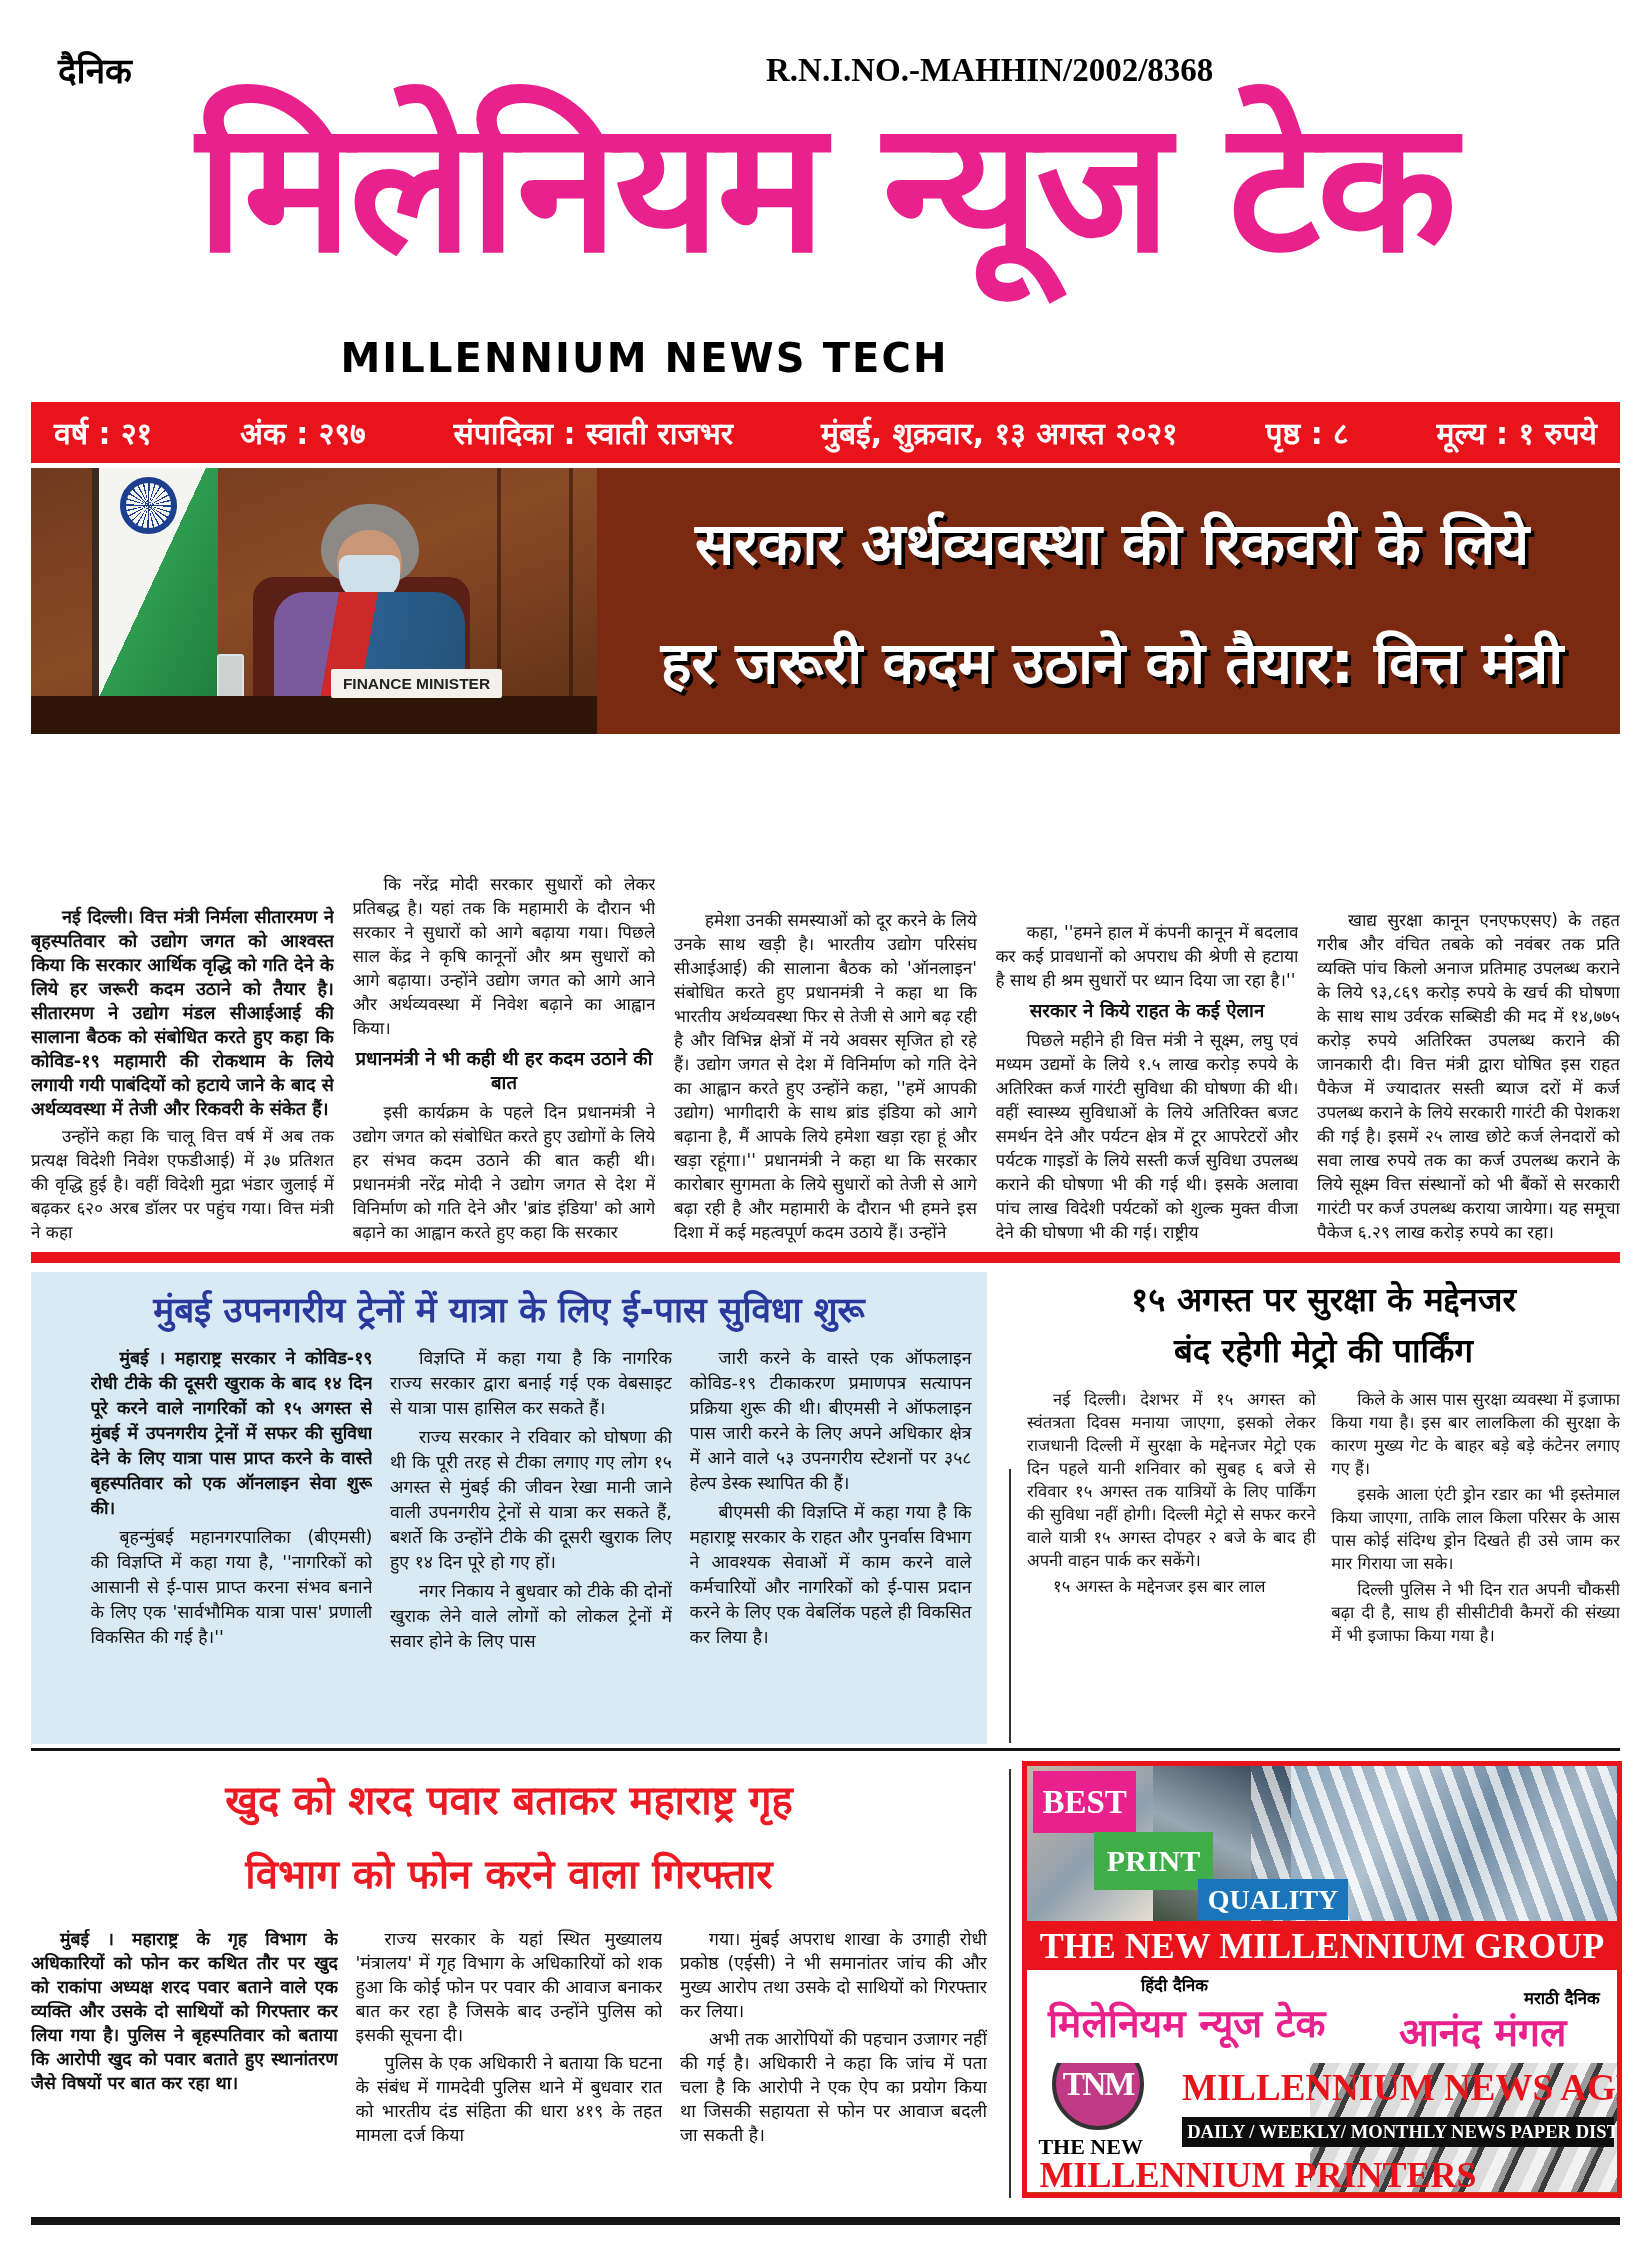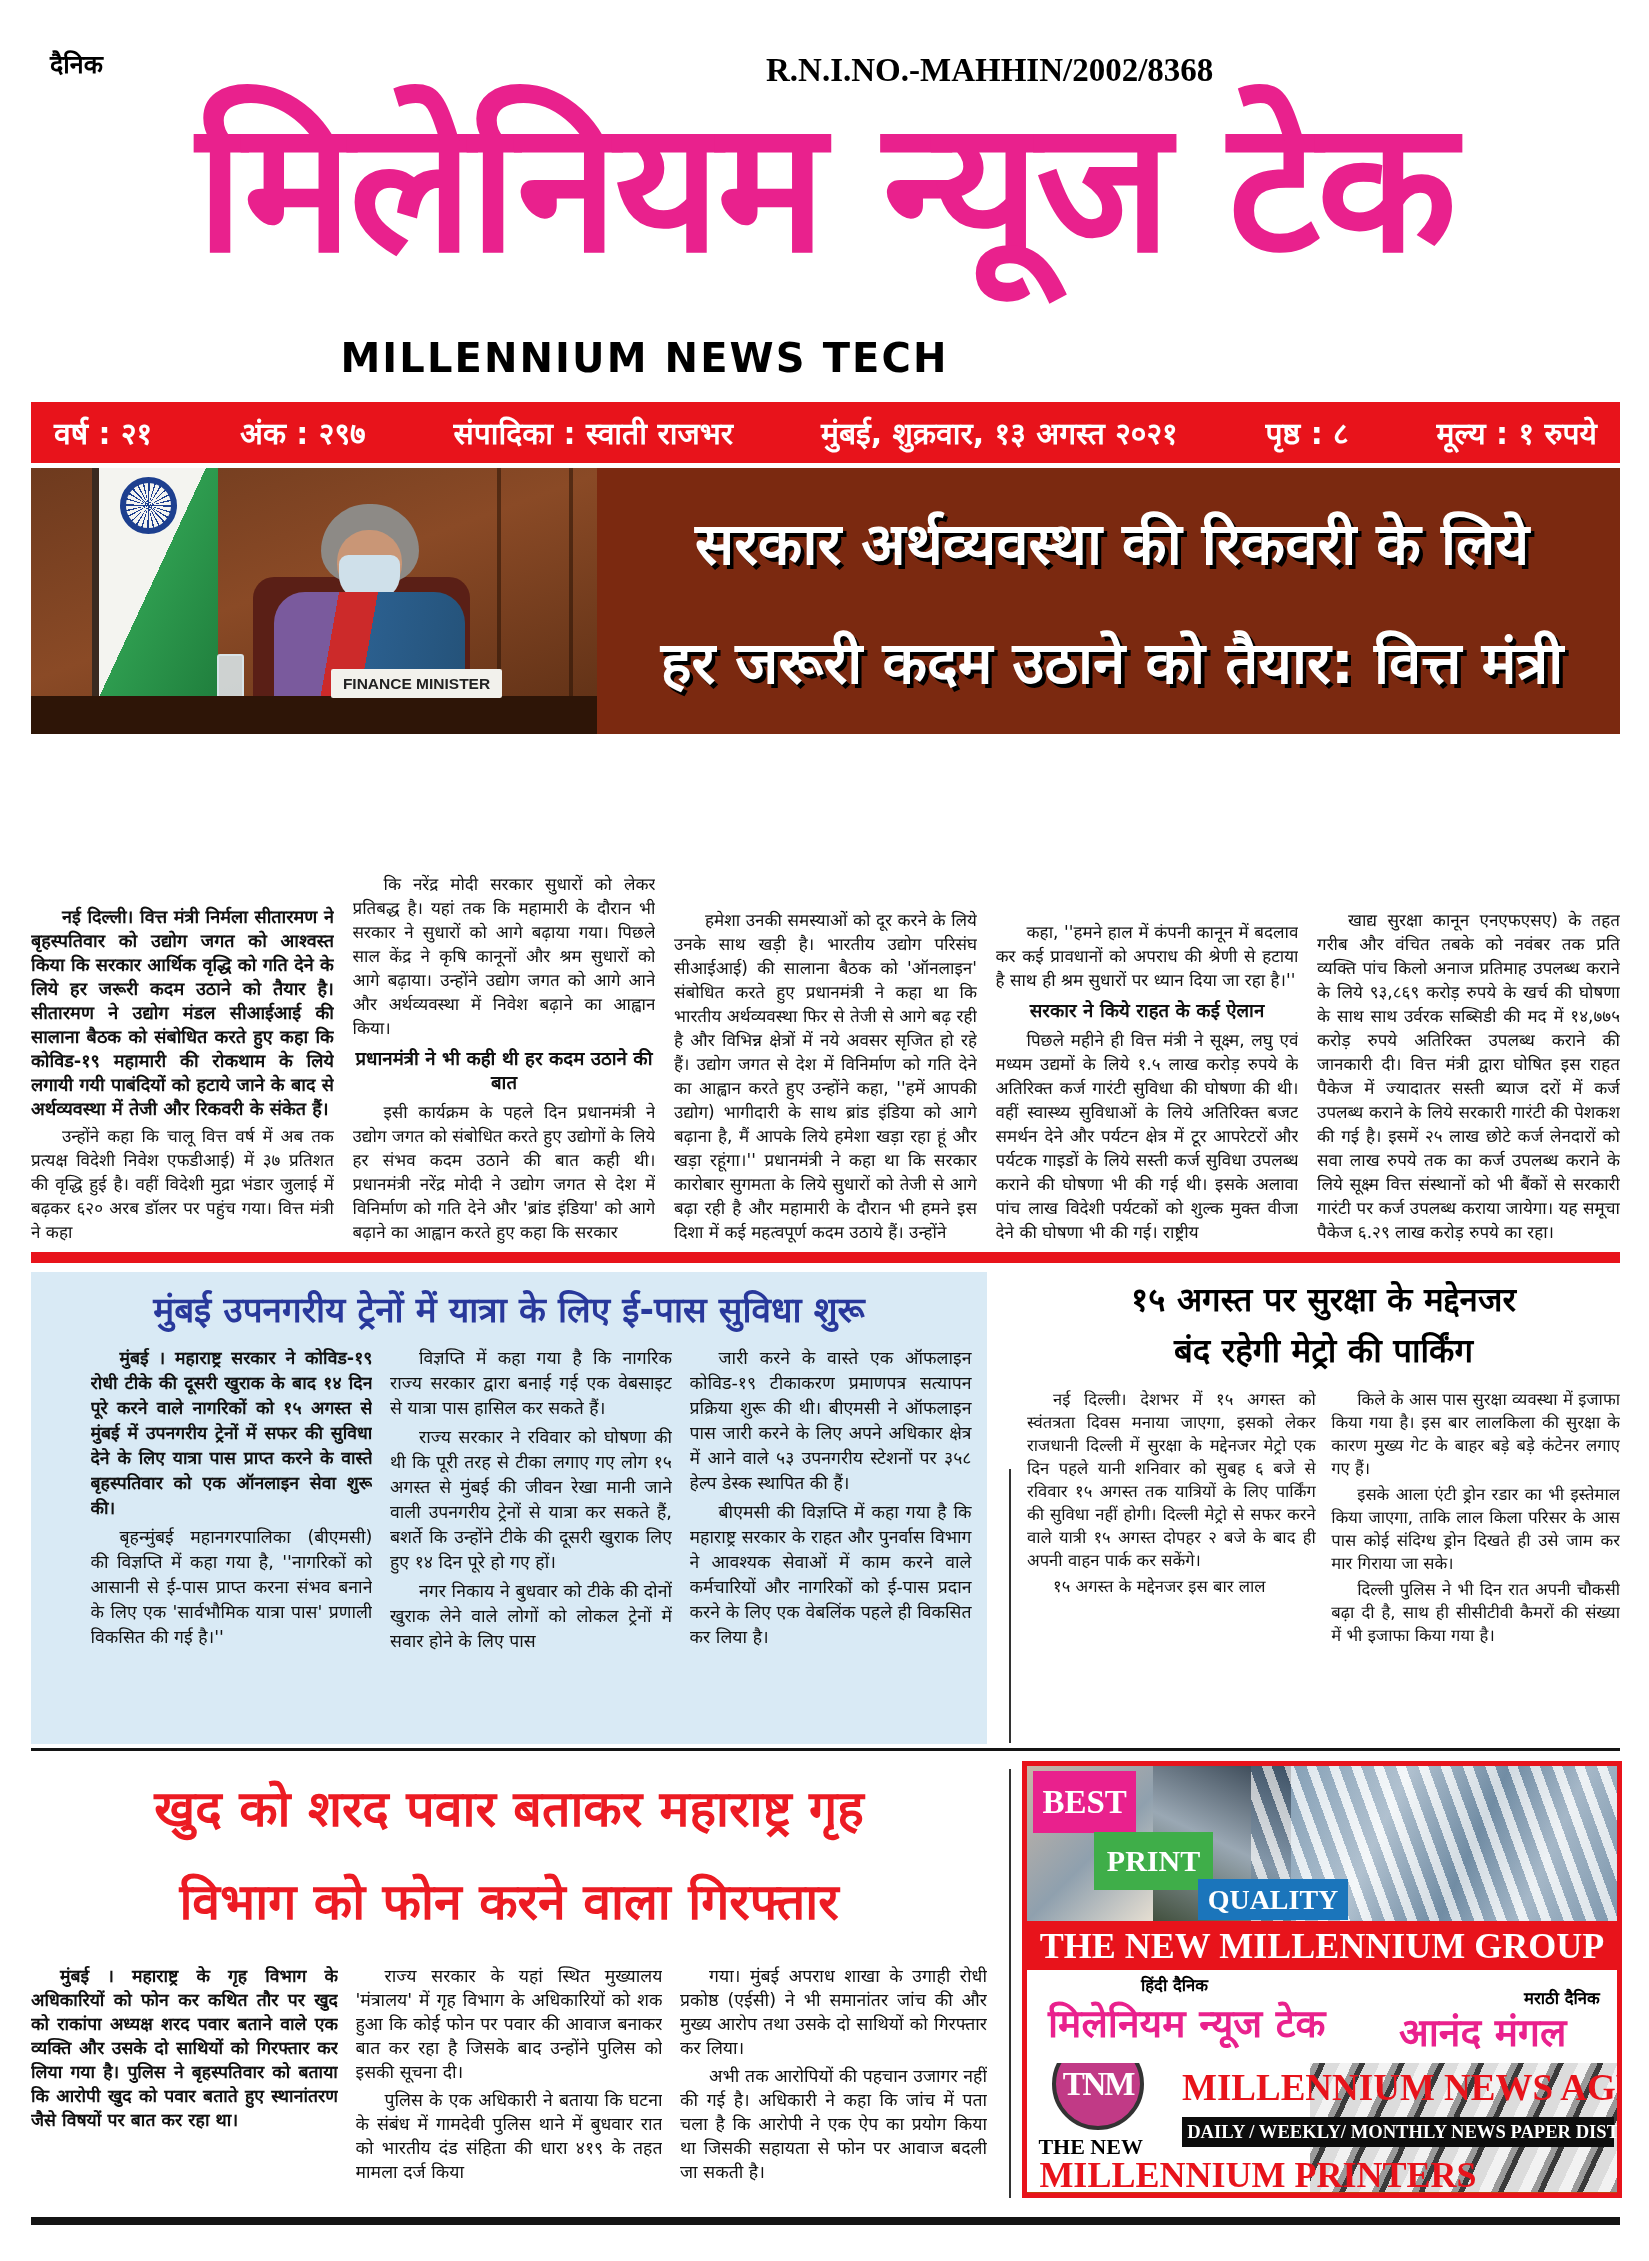--- a/index.html
+++ b/index.html
@@ -1,19 +1,19 @@
 <!DOCTYPE html>
 <html style="font-size:8.3px"><head>
 <meta charset="utf-8">
 <style>
   html,body{margin:0;padding:0;background:#ffffff;}
   .page{position:relative;width:1650px;height:2261px;background:#ffffff;overflow:hidden;
         font-family:"DejaVu Sans",sans-serif;color:#111;}
   
-  .daily{position:absolute;left:50px;top:46px;font-size:25px;font-weight:bold;color:#000;}
+  .daily{position:absolute;left:58px;top:46px;font-size:35px;font-weight:bold;color:#000;}
   .rni{position:absolute;left:766px;top:52px;font-size:33px;font-weight:bold;
        font-family:"Liberation Serif",serif;color:#000;}
   .masthead{position:absolute;left:0;top:67px;width:100%;text-align:center;margin:0;
             font-size:182px;line-height:1.32;font-weight:bold;color:#e9218d;letter-spacing:-3.1px;}
   .mast-sub{position:absolute;left:321px;top:335px;width:647px;text-align:center;
             font-size:40px;font-weight:bold;letter-spacing:2.1px;color:#000;}
   
   .infobar{position:absolute;left:31px;top:402px;width:1589px;height:61px;background:#e8131b;
            display:flex;align-items:center;justify-content:space-between;padding:0 23px;box-sizing:border-box;}
   .infobar span{color:#fff;font-weight:bold;font-size:30px;white-space:nowrap;}
@@ -65,21 +65,21 @@
   .tcol p{margin:0 0 4.1px 0;text-indent:29px;}
   .tbold{font-weight:bold;}
   
   .metro{position:absolute;left:1027px;top:1274px;width:593px;height:470px;}
   .metro-headline{text-align:center;font-weight:bold;color:#000;font-size:33px;line-height:1.55;margin:0 0 11.4px 0;}
   .metro-cols{display:flex;gap:15.5px;overflow:hidden;height:310px;}
   .mcol{flex:1 1 0;font-size:16.6px;line-height:23px;text-align:justify;overflow:hidden;}
   .mcol p{margin:0 0 3.1px 0;text-indent:26px;}
   
   .pawar{position:absolute;left:31px;top:1758px;width:956px;height:484px;}
-  .pawar-headline{text-align:center;color:#ec1b23;font-weight:bold;font-size:50px;line-height:1.85;margin:5.2px 0 15.5px 0;}
+  .pawar-headline{text-align:center;color:#ec1b23;font-weight:bold;font-size:40px;line-height:1.85;margin:5.2px 0 15.5px 0;}
   .pawar-cols{display:flex;gap:17.6px;overflow:hidden;height:253px;}
   .pcol{flex:1 1 0;font-size:17.6px;line-height:24px;text-align:justify;overflow:hidden;}
   .pcol p{margin:0 0 4.1px 0;text-indent:29px;}
   .pbold{font-weight:bold;}
   
   .ad{position:absolute;left:1022px;top:1761px;width:600px;height:437px;background:#c2410c;
       border:5.2px solid #e8131b;box-sizing:border-box;}
   .collage{position:relative;width:100%;height:155px;overflow:hidden;display:flex;}
   .tile1{flex:1;background:linear-gradient(135deg,#c8b6a6,#8fa0ae 55%,#e6dfd2);}
   .tile2{flex:1.1;background:linear-gradient(25deg,#42503e,#9aa8b4 50%,#2e3c4a);}

